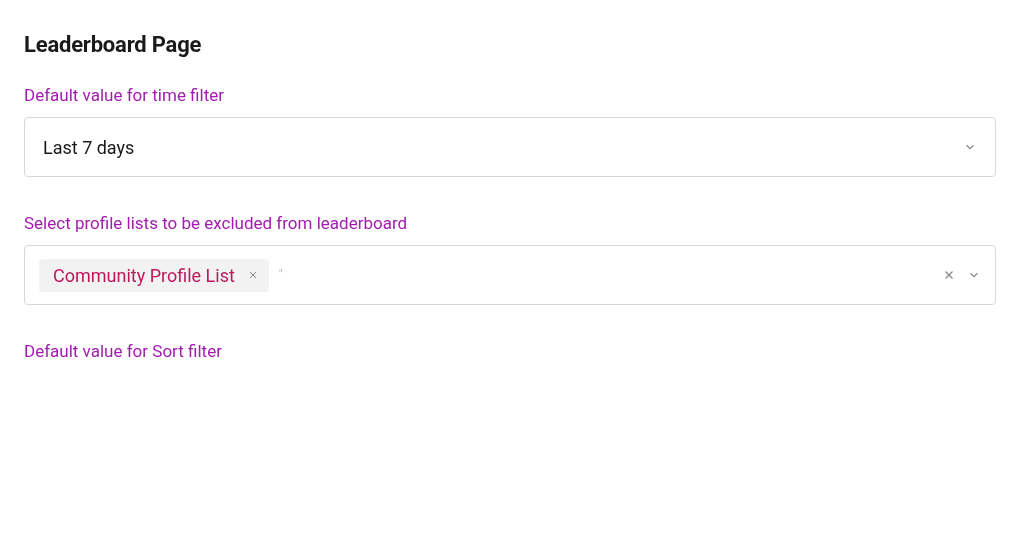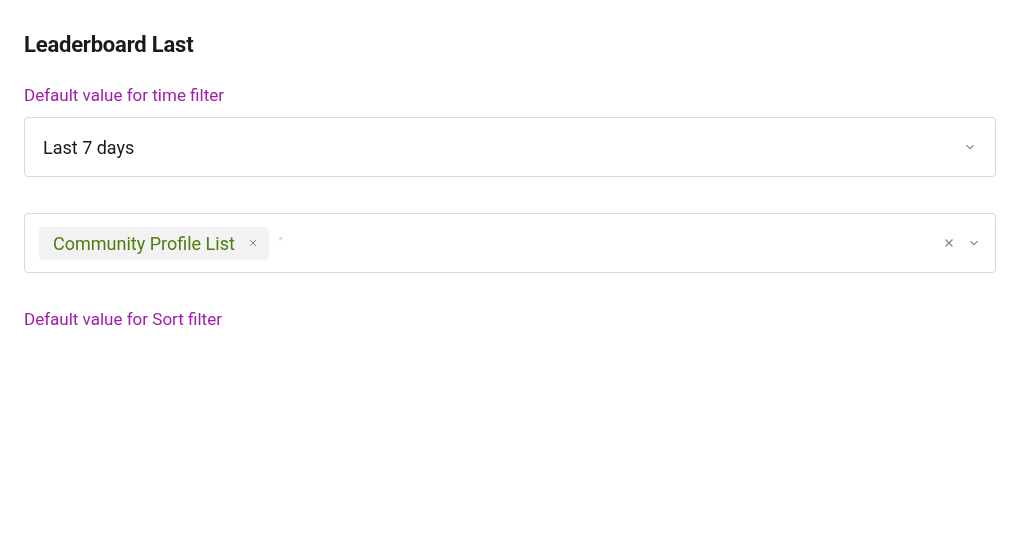--- a/index.html
+++ b/index.html
@@ -71,21 +71,21 @@
     position: relative;
     min-height: 60px;
   }
   .tag {
     display: inline-flex;
     align-items: center;
     background: #f2f2f2;
     border-radius: 4px;
     padding: 6px 8px 6px 14px;
     font-size: 18px;
-    color: #4d7c0f;
+    color: #be185d;
   }
   .tag-remove {
     margin-left: 10px;
     width: 16px;
     height: 16px;
     display: inline-flex;
     align-items: center;
     justify-content: center;
     color: #888;
     cursor: pointer;
@@ -121,35 +121,36 @@
     color: #888;
     display: flex;
     align-items: center;
     justify-content: center;
   }
   .ms-chevron svg { display: block; }
 </style>
 </head>
 <body>
 
-<h2 class="section-title">Leaderboard Last</h2>
+<h2 class="section-title">Leaderboard Page</h2>
 
 <div class="field">
   <div class="field-label">Default value for time filter</div>
   <div class="select">
     <span class="value">Last 7 days</span>
     <span class="chevron">
       <svg viewBox="0 0 24 24" width="14" height="14" fill="none" stroke="currentColor" stroke-width="2">
           <polyline points="6 9 12 15 18 9"></polyline>
         </svg>
     </span>
   </div>
 </div>
 
 <div class="field">
+  <div class="field-label">Select profile lists to be excluded from leaderboard</div>
   <div class="multiselect">
     <span class="tag">
       <span>Community Profile List</span>
       <span class="tag-remove">
         <svg viewBox="0 0 24 24" width="12" height="12" fill="none" stroke="currentColor" stroke-width="2">
             <line x1="18" y1="6" x2="6" y2="18"></line>
             <line x1="6" y1="6" x2="18" y2="18"></line>
           </svg>
       </span>
     </span>

